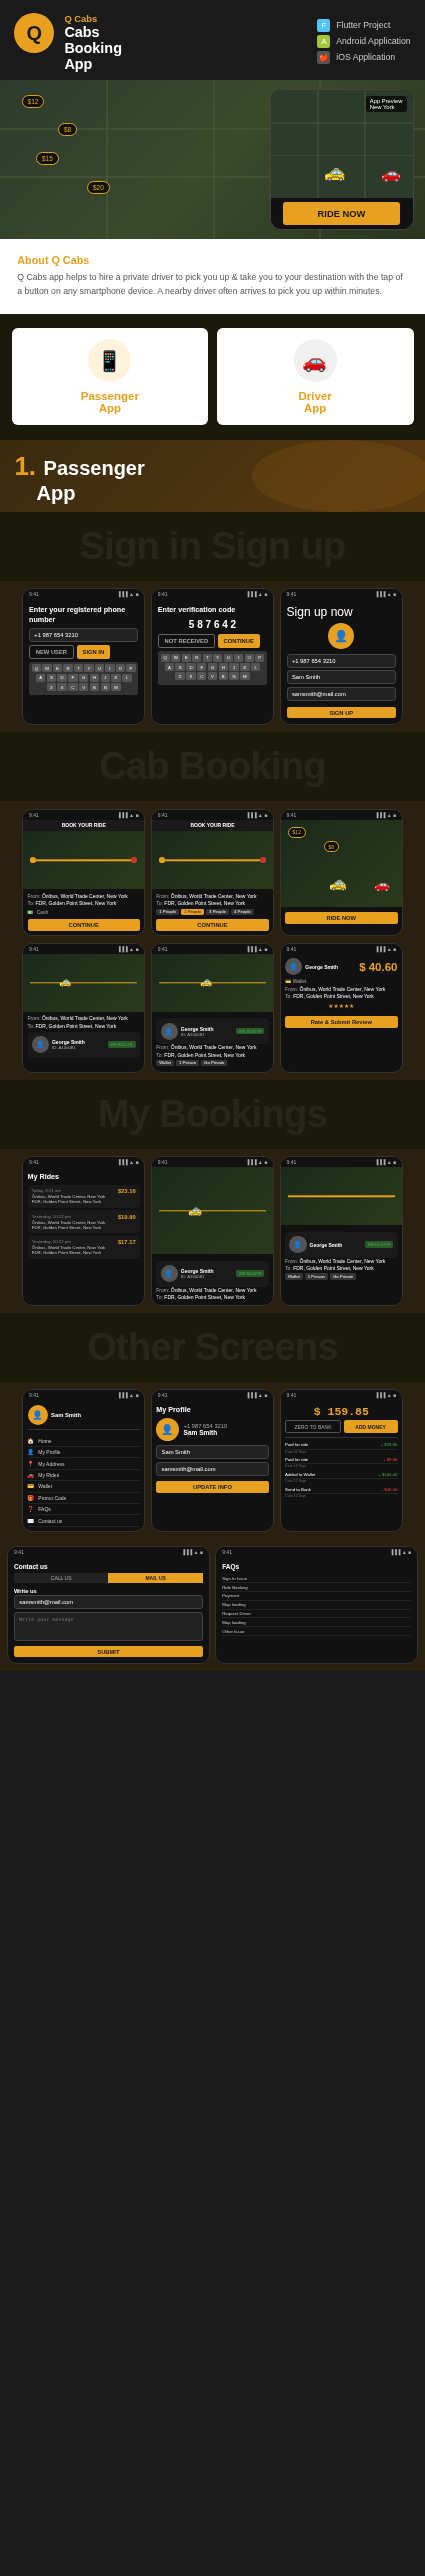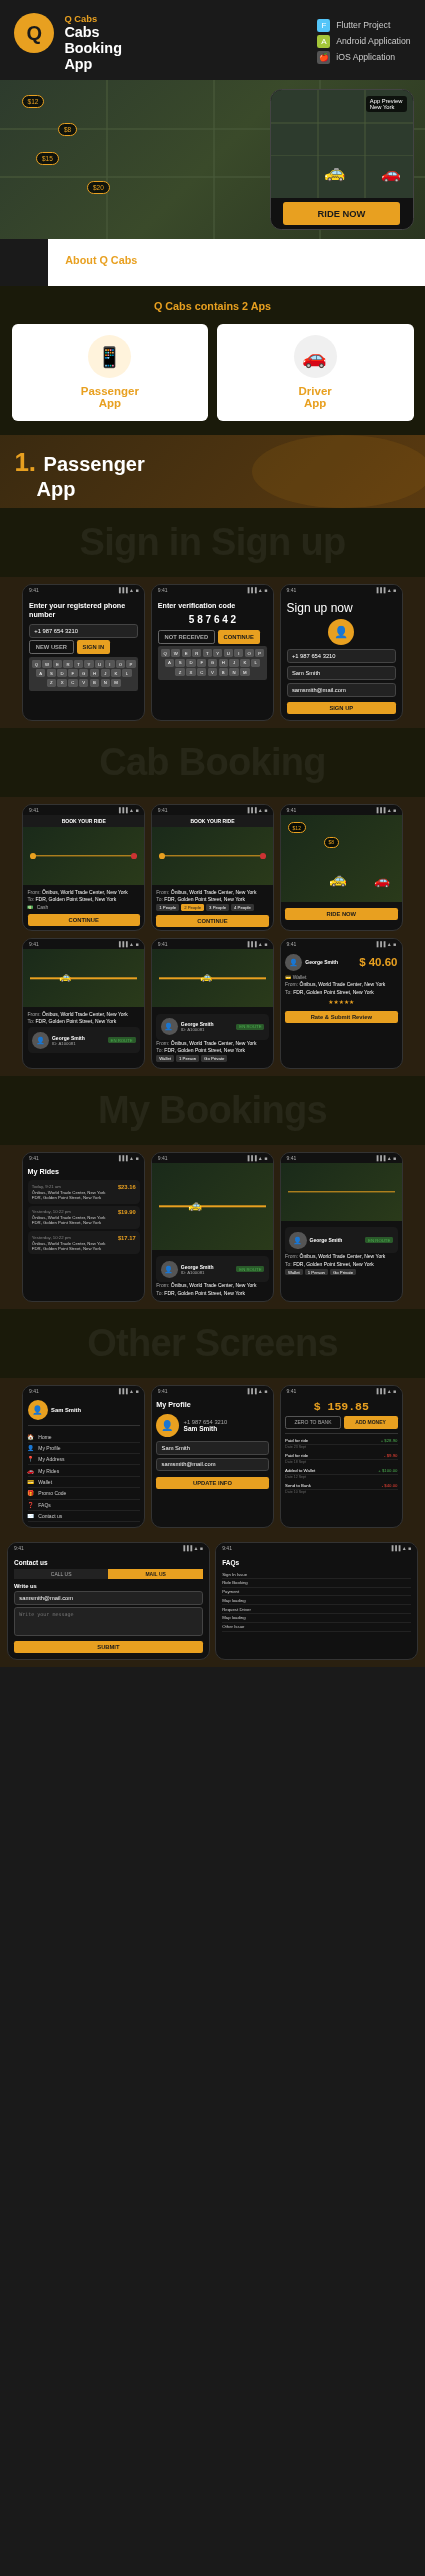--- a/index.html
+++ b/index.html
@@ -66,21 +66,20 @@
       display: block;
       margin: 0 auto;
       width: 90%;
     }
 
     
     .about-section {
       background: #fff;
       color: #333;
       padding: 14.4px 17.3px;
-      margin-left: 48px;
     }
     .about-title {
       color: #e8a020;
       font-size: 10.8px;
       font-weight: 700;
       margin-bottom: 5.8px;
     }
     .about-text {
       font-size: 8.7px;
       line-height: 1.6;
@@ -369,24 +368,24 @@
 
     <div style="position:absolute;top:14.4px;left:21.6px;background:rgba(0,0,0,0.7);color:#e8a020;font-size:6.5px;padding:2.2px 5px;border-radius:8.7px;border:0.7px solid #e8a020;">$12</div>
     <div style="position:absolute;top:43px;left:58px;background:rgba(0,0,0,0.7);color:#e8a020;font-size:6.5px;padding:2.2px 5px;border-radius:8.7px;border:0.7px solid #e8a020;">$8</div>
     <div style="position:absolute;top:72px;left:36px;background:rgba(0,0,0,0.7);color:#e8a020;font-size:6.5px;padding:2.2px 5px;border-radius:8.7px;border:0.7px solid #e8a020;">$15</div>
     <div style="position:absolute;top:101px;left:87px;background:rgba(0,0,0,0.7);color:#e8a020;font-size:6.5px;padding:2.2px 5px;border-radius:8.7px;border:0.7px solid #e8a020;">$20</div>
   </div>
 </div>
 
 <div class="about-section">
   <div class="about-title">About Q Cabs</div>
+  <div class="about-text">Q Cabs app helps to hire a private driver to pick you up &amp; take you to your destination with the tap of a button on any smartphone device. A nearby driver often arrives to pick you up within minutes.</div>
 </div>
 
 <div class="two-apps-section">
-  <div class="two-apps-title">Q Cabs contains 2 Aps</div>
   <div class="apps-row">
     <div class="app-card">
       <div class="app-card-icon passenger-icon-bg">📱</div>
       <div class="app-card-label">Passenger<br>App</div>
     </div>
     <div class="app-card">
       <div class="app-card-icon driver-icon-bg">🚗</div>
       <div class="app-card-label">Driver<br>App</div>
     </div>
   </div>

